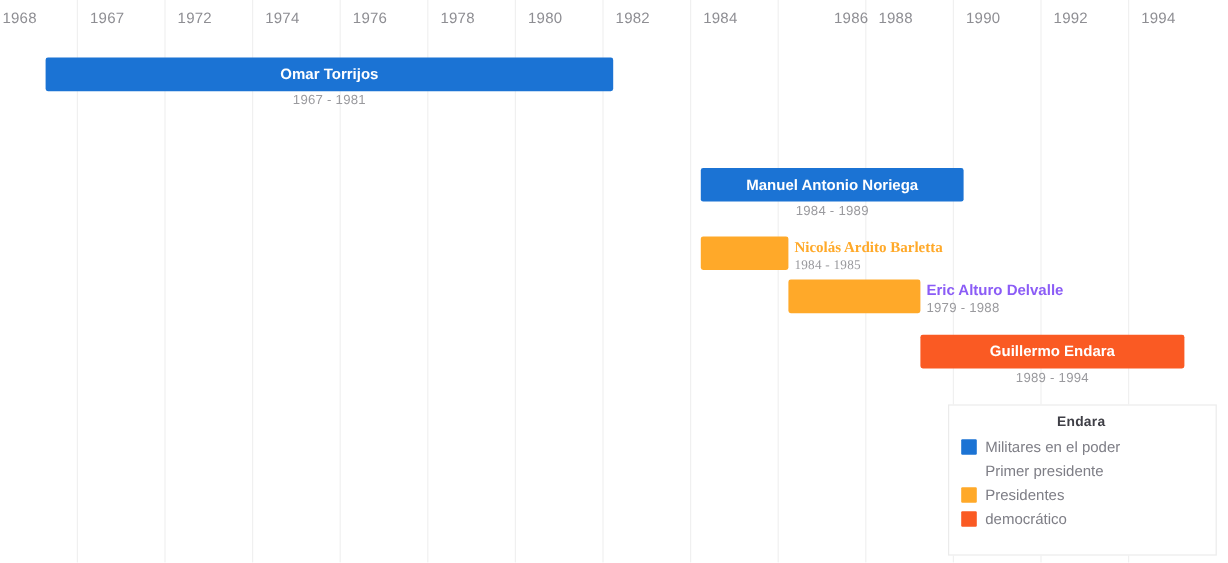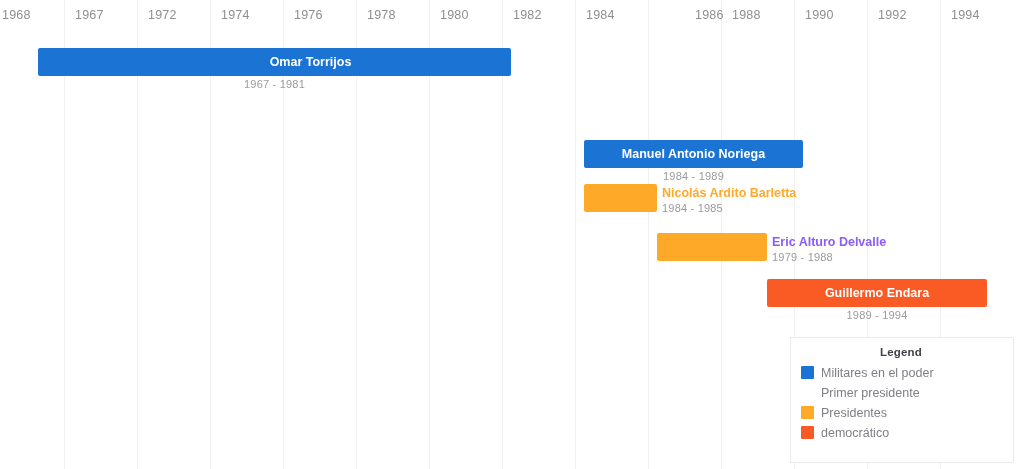--- a/index.html
+++ b/index.html
@@ -179,47 +179,47 @@
       <div class="tick-label" style="left: 659px; margin-left: 36px;">1986</div>
       <div class="tick-label" style="left: 732px;">1988</div>
       <div class="tick-label" style="left: 805px;">1990</div>
       <div class="tick-label" style="left: 878px;">1992</div>
       <div class="tick-label" style="left: 951px;">1994</div>
     </div>
 
   <div class="barsLayer" id="bars-layer">
       <div class="bar-row" style="top: 48px; left: 0px; right: 0px;">
         <div class="bar" style="left: 38px; width: 473px; background: rgb(27, 115, 212);"></div>
-        <div class="bar-label-in" style="left: 38px; width: 473px; padding-left: 36px;">Omar Torrijos</div>
+        <div class="bar-label-in" style="left: 38px; width: 473px;">Omar Torrijos</div>
         <div class="bar-sub-center" style="left: 38px; width: 473px;">1967 - 1981</div>
       </div>
       <div class="bar-row" style="top: 140px; left: 0px; right: 0px;">
         <div class="bar" style="left: 584px; width: 219px; background: rgb(27, 115, 212);"></div>
         <div class="bar-label-in" style="left: 584px; width: 219px;">Manuel Antonio Noriega</div>
         <div class="bar-sub-center" style="left: 584px; width: 219px;">1984 - 1989</div>
       </div>
-      <div class="bar-row" style="top: 184px; left: 0px; right: 0px;">
+      <div class="bar-row" style="top: 197px; left: 0px; right: 0px; font-family: Liberation Serif, serif;">
         <div class="bar" style="left: 584px; width: 73px; background: rgb(255, 169, 41);"></div>
         <div class="bar-label-out" style="left: 662px; color: rgb(255, 169, 41);">Nicolás Ardito Barletta</div>
         <div class="bar-sub-out" style="left: 662px;">1984 - 1985</div>
       </div>
       <div class="bar-row" style="top: 233px; left: 0px; right: 0px;">
         <div class="bar" style="left: 657px; width: 110px; background: rgb(255, 169, 41);"></div>
         <div class="bar-label-out" style="left: 772px; color: #8b5cf6;">Eric Alturo Delvalle</div>
         <div class="bar-sub-out" style="left: 772px;">1979 - 1988</div>
       </div>
       <div class="bar-row" style="top: 279px; left: 0px; right: 0px;">
         <div class="bar" style="left: 767px; width: 220px; background: rgb(250, 90, 35);"></div>
         <div class="bar-label-in" style="left: 767px; width: 220px;">Guillermo Endara</div>
         <div class="bar-sub-center" style="left: 767px; width: 220px;">1989 - 1994</div>
       </div>
     </div>
 
   <div class="legend" style="left:790px; top:337px; width:224px; height:126px;">
-    <div class="legend-title">Legend</div>
+    <div class="legend-title">Endara</div>
     <div id="legend-items">
         <div class="legend-item">
           <span class="legend-swatch" style="background: rgb(27, 115, 212);"></span>
           <span class="legend-text">Militares en el poder</span>
         </div>
         <div class="legend-item">
           <span class="legend-swatch empty"></span>
           <span class="legend-text">Primer presidente</span>
         </div>
         <div class="legend-item">

